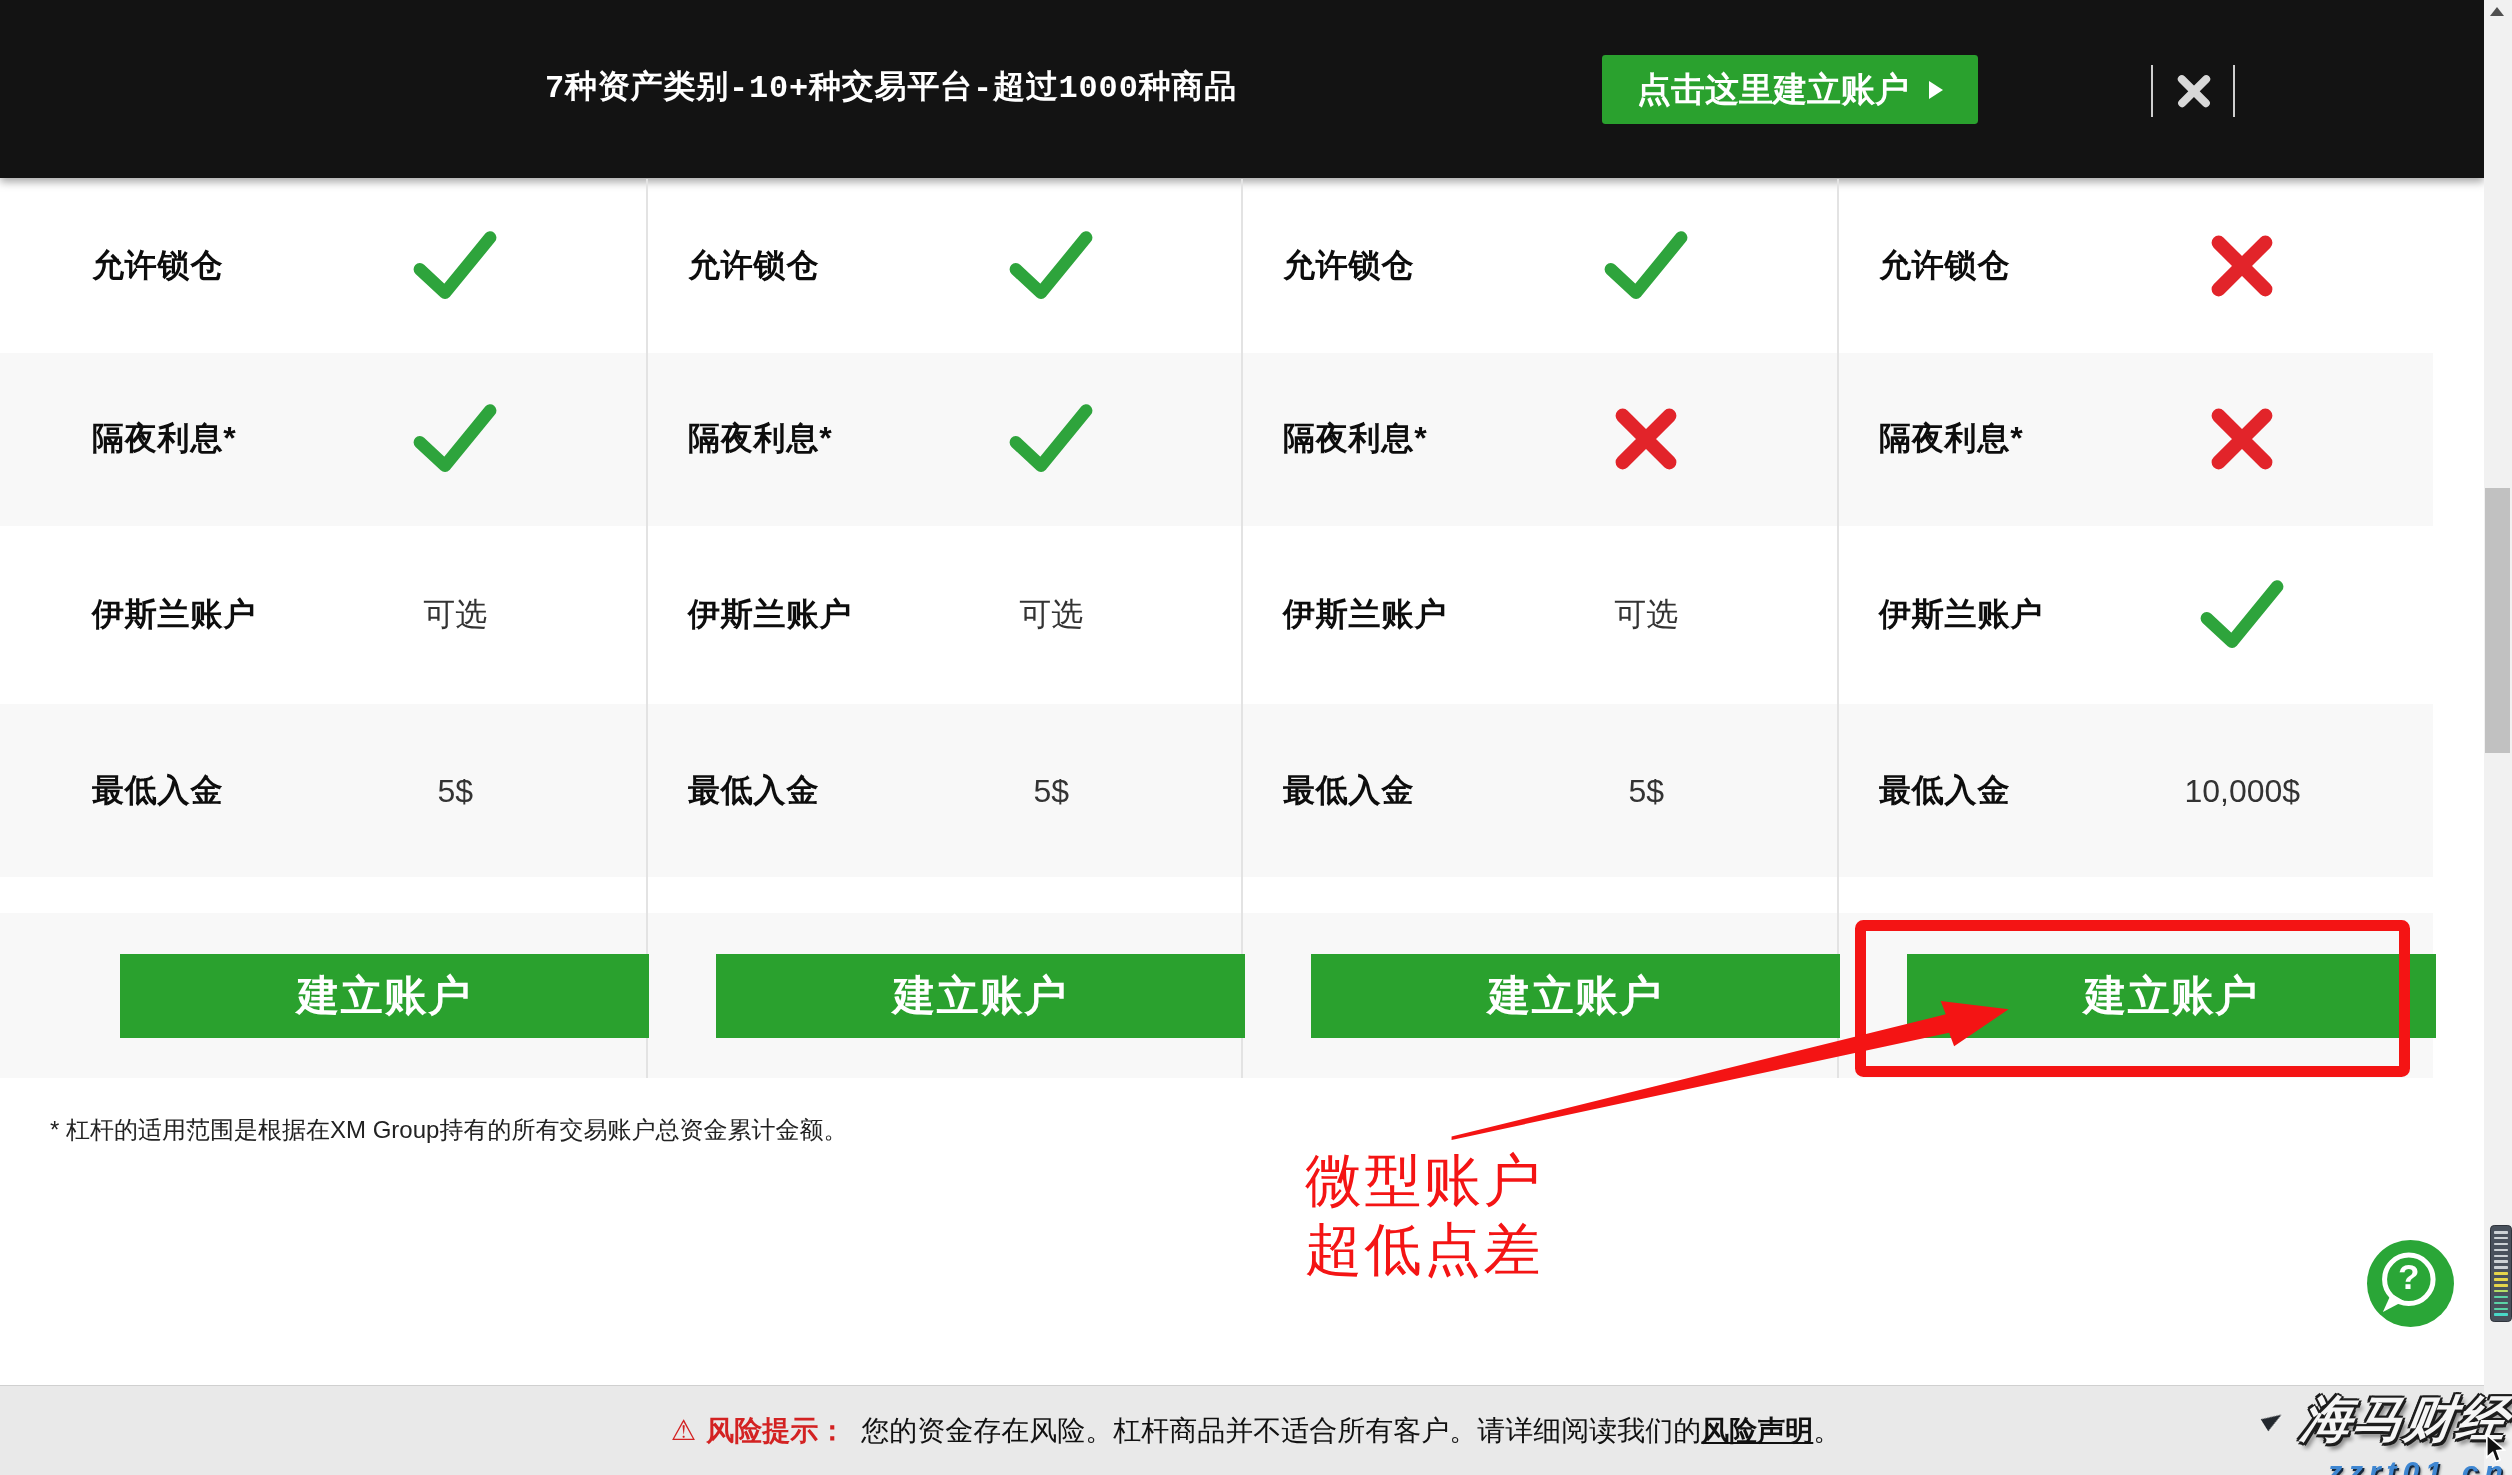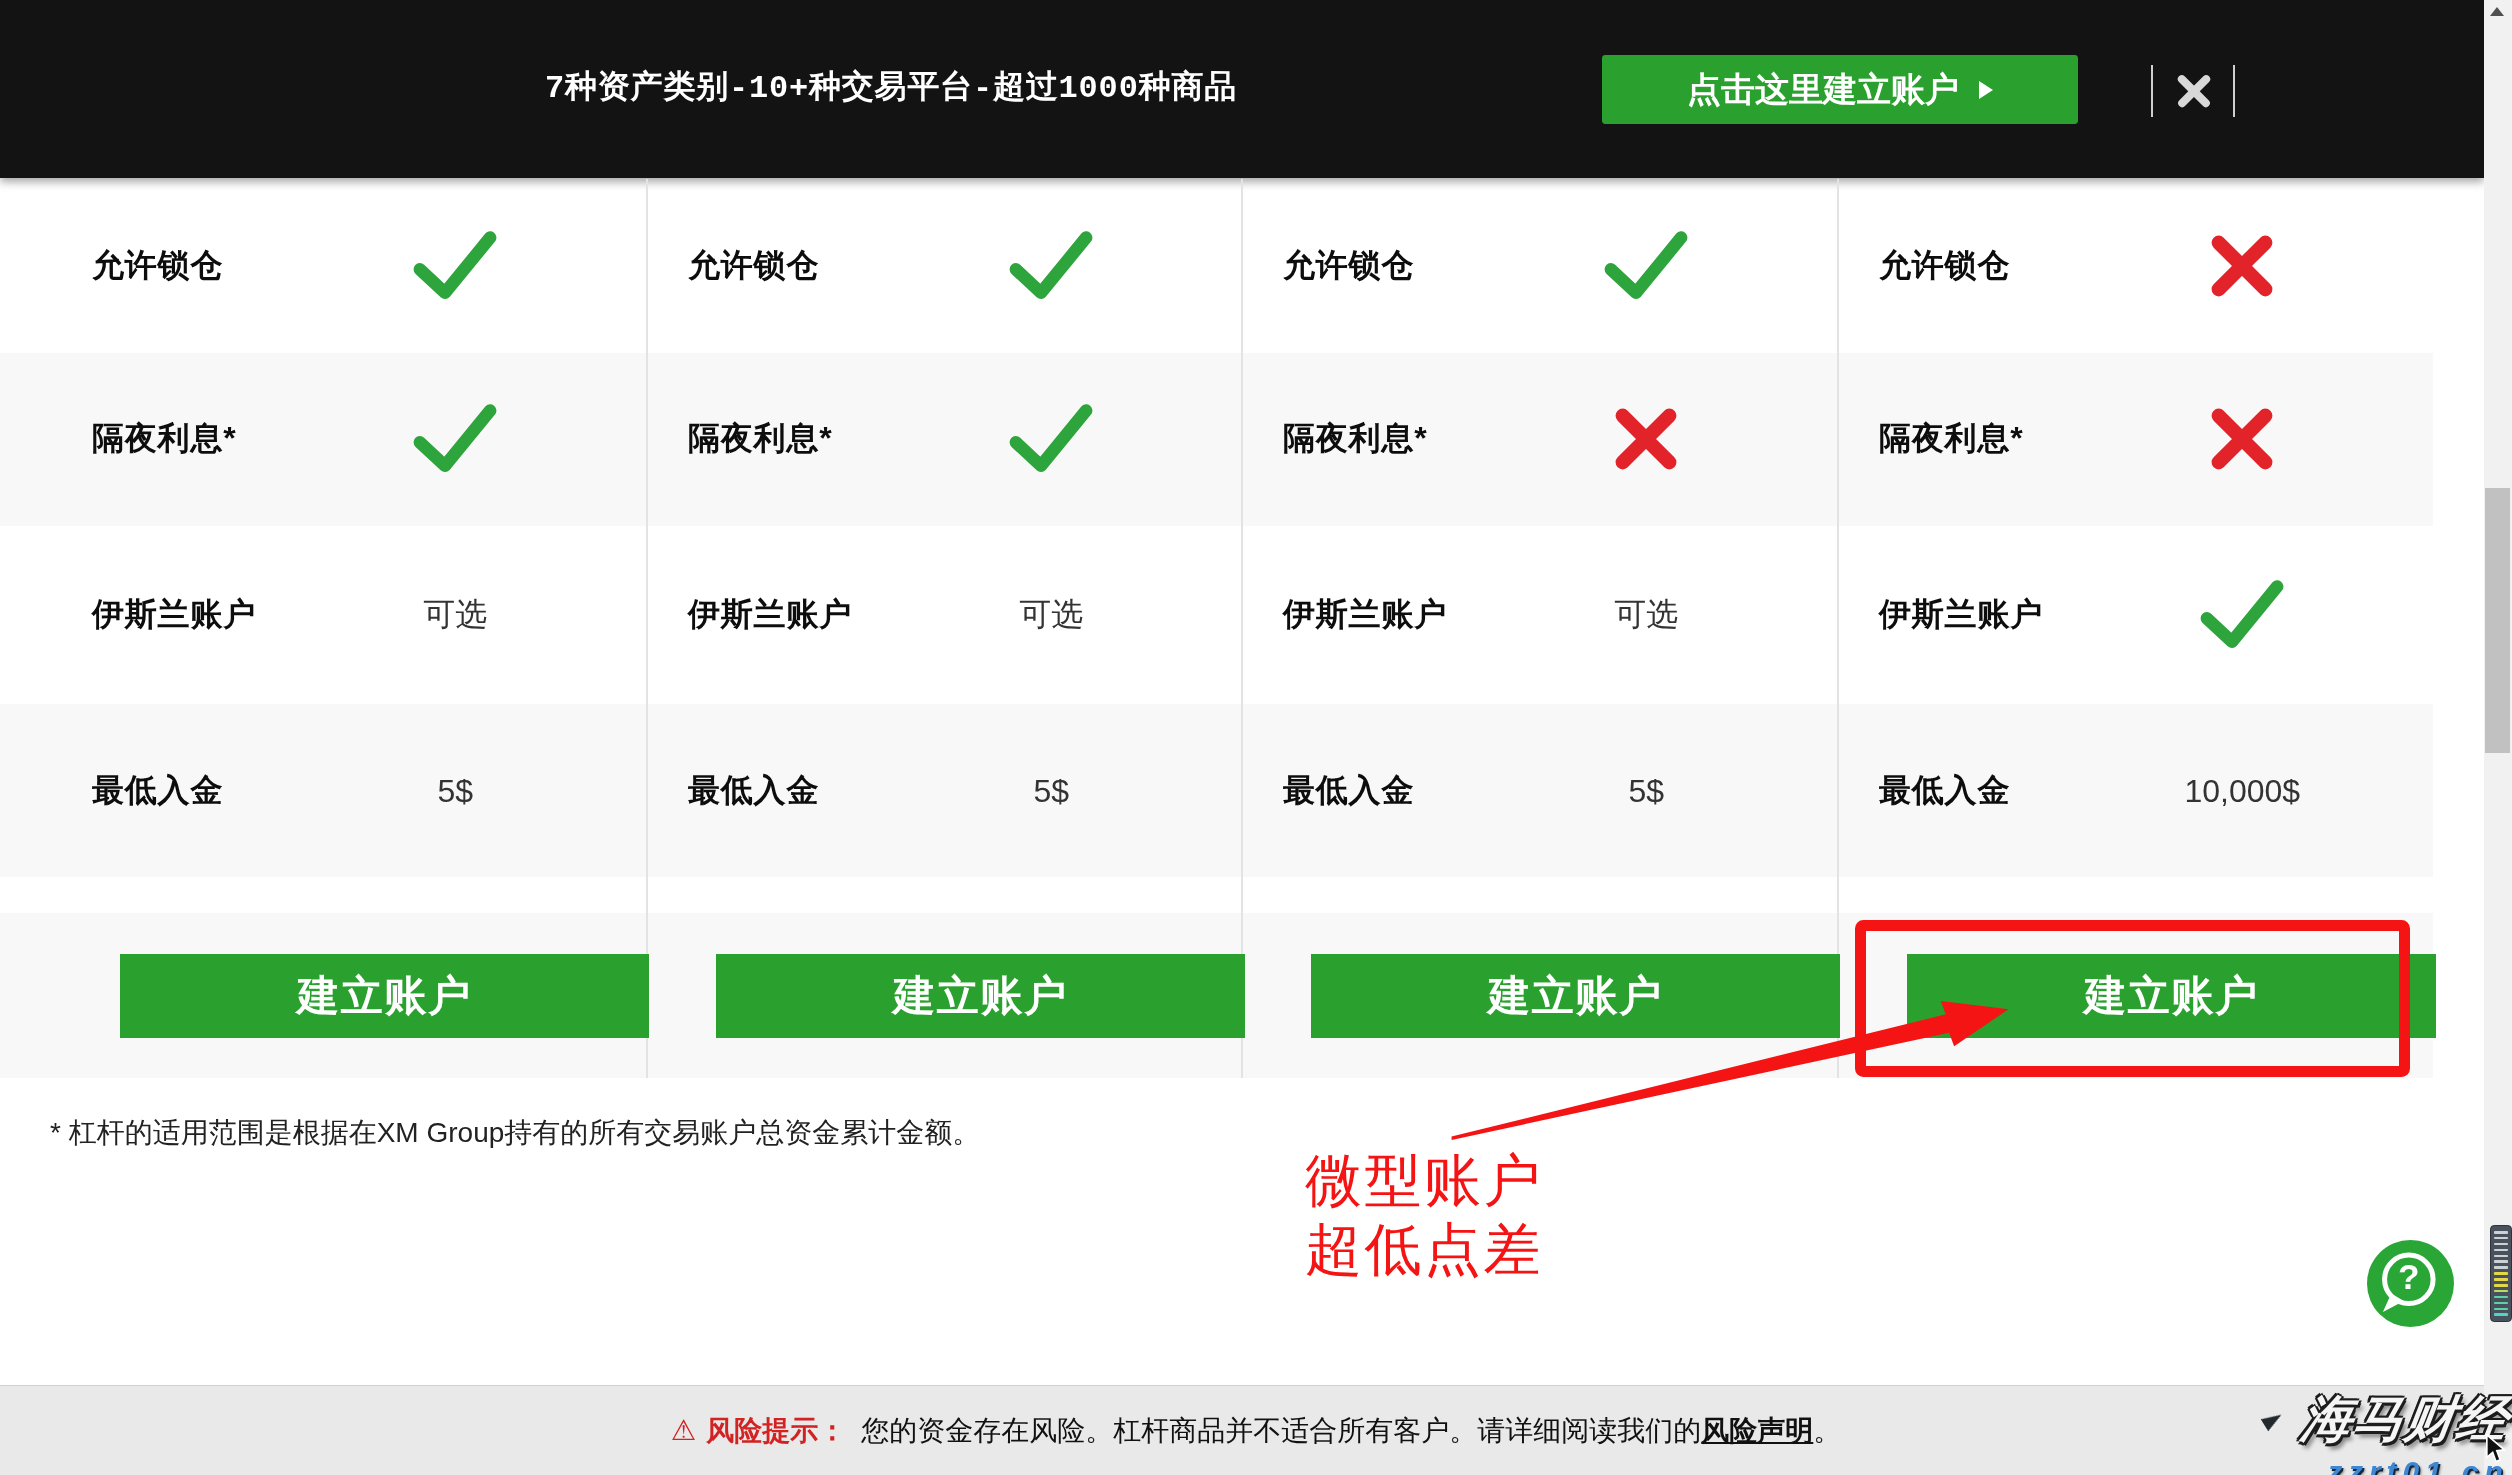--- a/index.html
+++ b/index.html
@@ -10,21 +10,21 @@
   }
   *{margin:0;padding:0;box-sizing:border-box;}
   body{font-family:"Liberation Sans","DejaVu Sans",sans-serif;background:#fff;}
   .page{position:relative;width:2512px;height:1475px;background:#fff;overflow:hidden;}
 
   
   .topbar{position:absolute;left:0;top:0;width:2484px;height:178px;background:var(--bar-black);
           box-shadow:0 4.2px 8.4px rgba(0,0,0,.35);font-family:Liberation Mono, monospace;}
   .headline{position:absolute;left:545px;top:0;height:178px;line-height:178px;
             color:#fff;font-size:32px;font-weight:700;letter-spacing:0.8px;}
-  .cta{position:absolute;left:1602px;top:55px;width:476px;height:69px;background:var(--green);
+  .cta{position:absolute;left:1602px;top:55px;width:376px;height:69px;background:var(--green);
        border:none;border-radius:3.4px;color:#fff;font-size:34px;font-weight:700;
        display:flex;align-items:center;justify-content:center;gap:20px;cursor:pointer;
        font-family:inherit;}
   .cta-arrow{width:0;height:0;border-left:14.2px solid #fff;border-top:9.2px solid transparent;
              border-bottom:9.2px solid transparent;display:inline-block;}
   .tb-divider{position:absolute;top:65px;width:1.7px;height:52px;background:#cfcfcf;}
   .close-btn{position:absolute;left:2171px;top:68px;width:45px;height:45px;background:transparent;
              border:none;cursor:pointer;}
   .xbar{position:absolute;left:50%;top:50%;width:42px;height:7.5px;background:#d8d8d8;border-radius:4.2px;}
   .xbar.a{transform:translate(-50%,-50%) rotate(45deg);}
@@ -51,21 +51,21 @@
             cursor:pointer;font-family:inherit;margin-left:36px;}
 
   
   .red-rect{position:absolute;left:1855px;top:920px;width:555px;height:157px;
             border:11px solid var(--anno-red);border-radius:8.4px;pointer-events:none;}
   .anno-svg{position:absolute;left:0;top:0;pointer-events:none;}
   .anno-text{position:absolute;left:1305px;top:1146px;color:var(--anno-red);
              font-size:57px;line-height:69px;letter-spacing:2.5px;}
 
   
-  .footnote{position:absolute;left:50px;top:1114px;font-size:28px;color:#222;}
+  .footnote{position:absolute;left:50px;top:1114px;font-size:24px;color:#222;}
 
   
   .footer{position:absolute;left:0;top:1385px;width:2512px;height:90px;background:var(--footer-bg);
           border-top:0.8px solid #d0d0d0;display:flex;align-items:center;justify-content:center;
           font-size:28px;color:#111;}
   .warn-tri{color:var(--warn-red);font-size:28.5px;margin-right:10px;}
   .warn-label{color:var(--warn-red);font-weight:700;margin-right:15px;}
   .risk-link{font-weight:700;text-decoration:underline;color:#111;cursor:pointer;}
 
   

